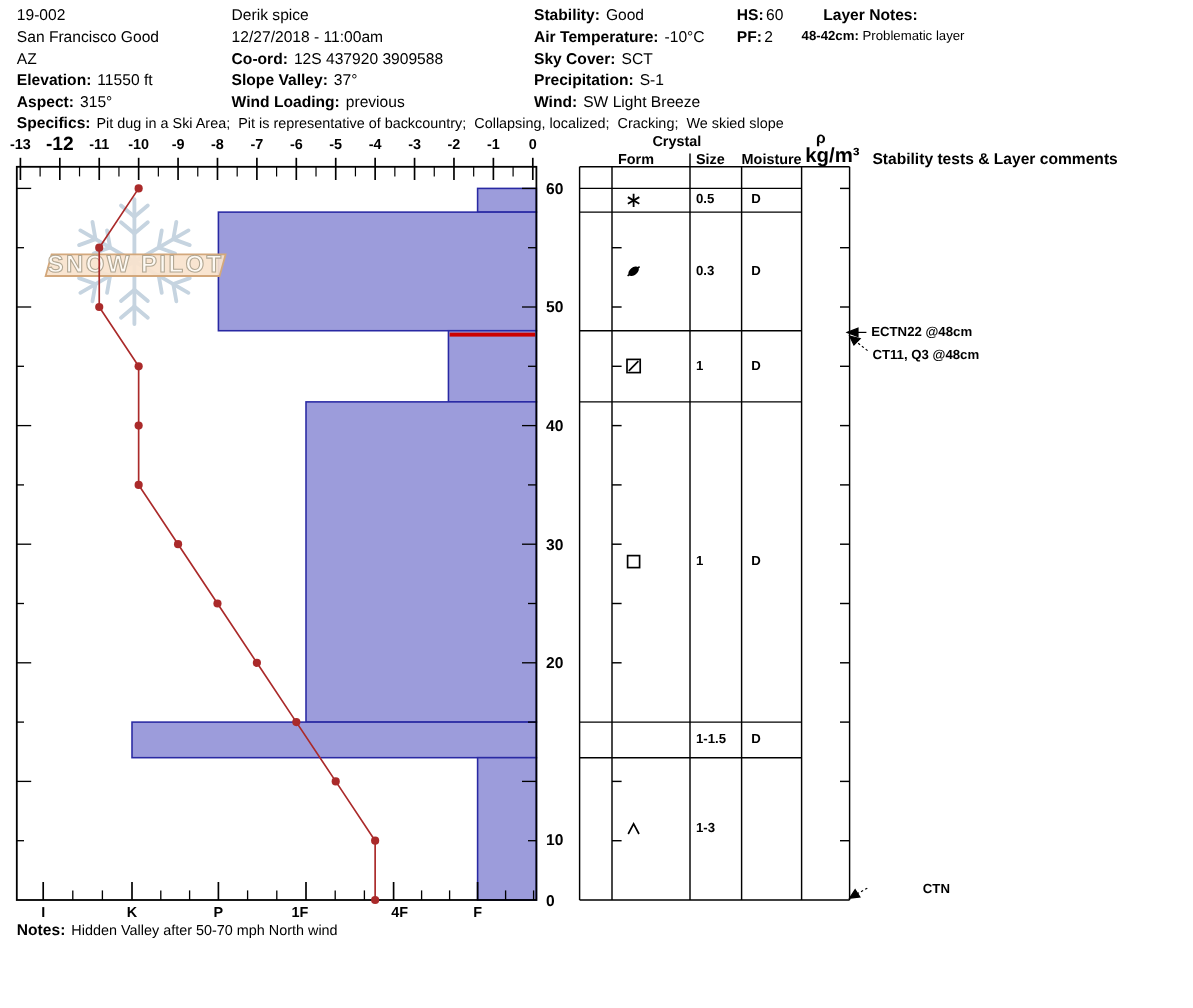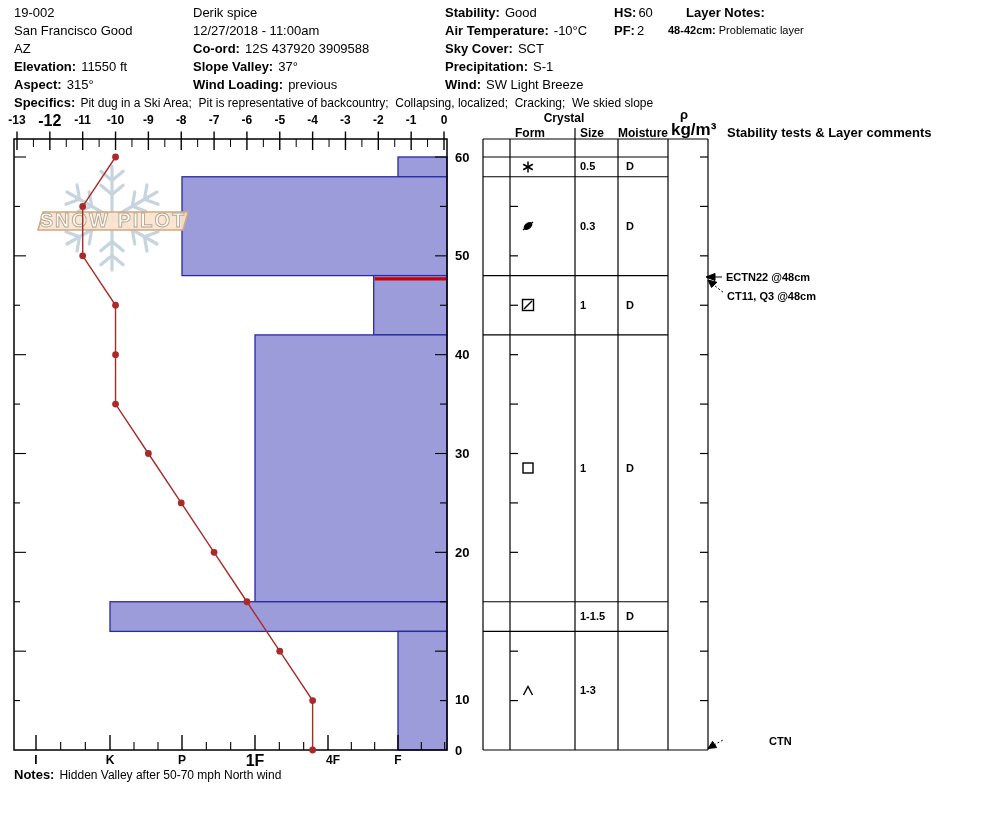--- a/index.html
+++ b/index.html
@@ -218,21 +218,21 @@
     <div class="t b" style="left: 455px; top: 149.502px;">60</div>
     <div class="t b" style="left: 455px; top: 248.335px;">50</div>
     <div class="t b" style="left: 455px; top: 347.168px;">40</div>
     <div class="t b" style="left: 455px; top: 446.001px;">30</div>
     <div class="t b" style="left: 455px; top: 544.834px;">20</div>
     <div class="t b" style="left: 455px; top: 643.667px; margin-top: 48px;">10</div>
     <div class="t b" style="left: 455px; top: 742.5px;">0</div>
     <div class="t b" style="left: 24px; top: 753px; width: 24px; text-align: center; font-size: 12px;">I</div>
     <div class="t b" style="left: 98px; top: 753px; width: 24px; text-align: center; font-size: 12px;">K</div>
     <div class="t b" style="left: 170px; top: 753px; width: 24px; text-align: center; font-size: 12px;">P</div>
-    <div class="t b" style="left: 243px; top: 753px; width: 24px; text-align: center; font-size: 16px;">1F</div>
+    <div class="t b" style="left: 243px; top: 753px; width: 24px; text-align: left; font-size: 12px;">1F</div>
     <div class="t b" style="left: 316px; top: 753px; width: 24px; text-align: right; font-size: 12px;">4F</div>
     <div class="t b" style="left: 386px; top: 753px; width: 24px; text-align: center; font-size: 12px;">F</div>
     <svg width="16" height="16" viewBox="0 0 16 16" style="position: absolute; left: 520px; top: 158.885px;">
       <line x1="8" y1="2.5" x2="8" y2="13.5" stroke="#000" stroke-width="1.5"></line>
       <line x1="12.763139720814412" y1="5.249999999999998" x2="3.2368602791855885" y2="10.750000000000002" stroke="#000" stroke-width="1.5"></line>
       <line x1="12.763139720814413" y1="10.749999999999998" x2="3.2368602791855867" y2="5.250000000000002" stroke="#000" stroke-width="1.5"></line>
     </svg>
     <div class="t b s11" style="left: 580px; top: 160.385px;">0.5</div>
     <div class="t b s11" style="left: 626px; top: 160.385px;">D</div>
     <svg width="16" height="16" viewBox="0 0 16 16" style="position: absolute; left: 520px; top: 218.185px;">

